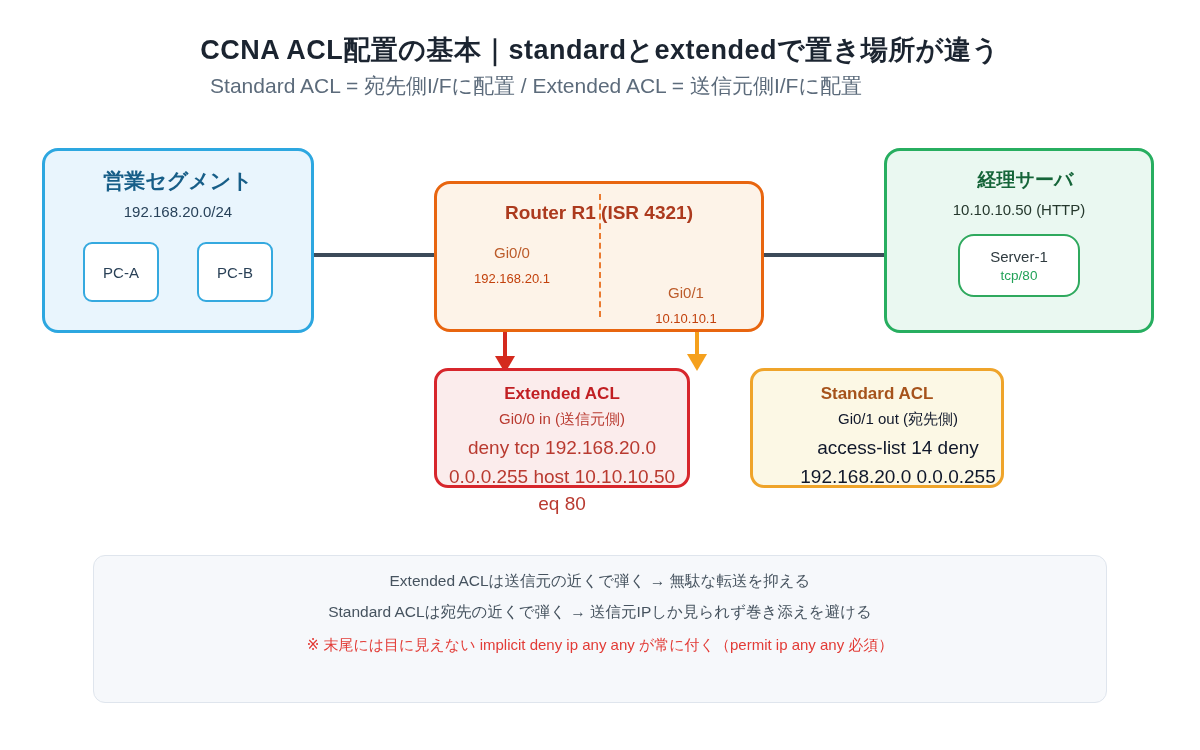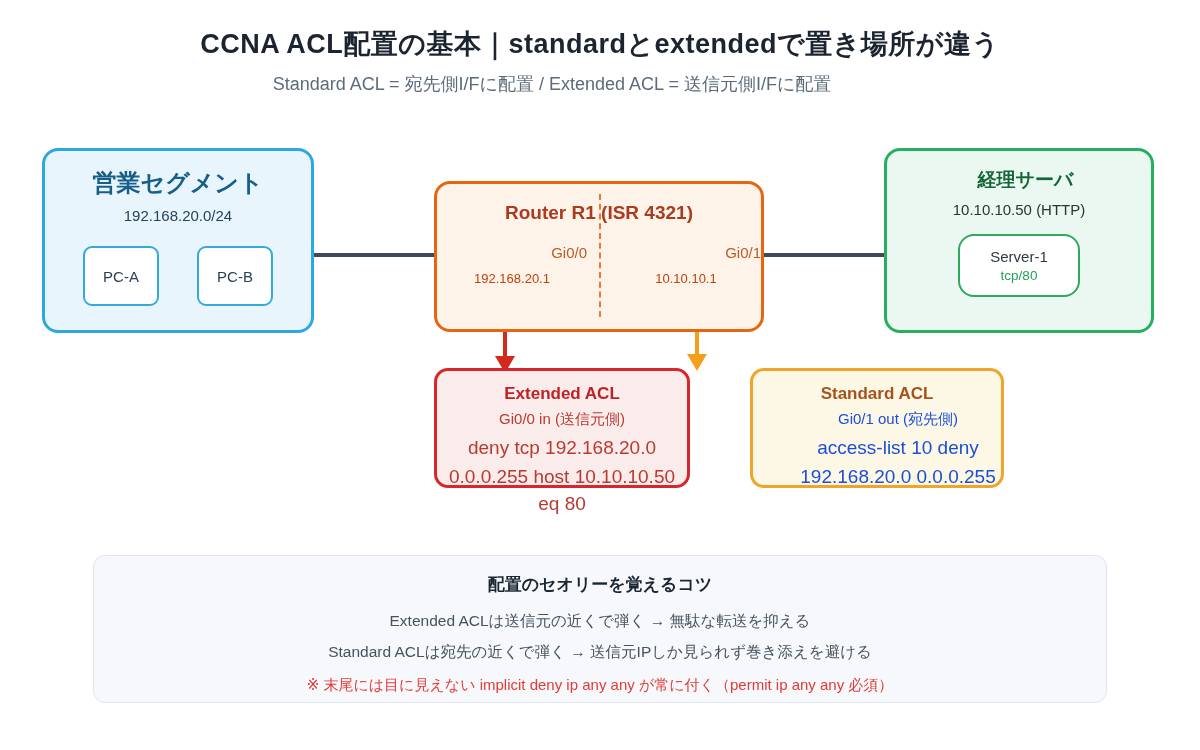--- a/index.html
+++ b/index.html
@@ -7,59 +7,59 @@
   body {
     font-family: "Liberation Sans", "DejaVu Sans", sans-serif;
     width: 1200px; height: 750px;
     position: relative; overflow: hidden;
     color: #1b2430;
   }
   .canvas { position: absolute; inset: 0; width: 1200px; height: 750px; }
 
   
   .title {
-    position: absolute; top: 26px; left: 0; width: 1200px;
+    position: absolute; top: 32px; left: 0; width: 1200px;
     text-align: center; font-size: 27px; font-weight: 800;
     color: #1b2430; letter-spacing: 0.5px;
   }
   .subtitle {
-    position: absolute; top: 72px; left: 16px; width: 1072px;
-    text-align: center; font-size: 18px; color: #5c6b7b;
+    position: absolute; top: 72px; left: 0; width: 1072px;
+    text-align: center; font-size: 21px; color: #5c6b7b;
   }
 
   
   .node { position: absolute; border-radius: 16px; text-align: center; }
 
   .seg-box {
     left: 42px; top: 148px; width: 272px; height: 185px;
     background: #e9f5fd; border: 3px solid #2da7e0;
   }
-  .seg-title { margin-top: 16px; font-size: 24px; font-weight: 700; color: #175e88; }
+  .seg-title { margin-top: 16px; font-size: 21px; font-weight: 700; color: #175e88; }
   .seg-subnet { margin-top: 8px; font-size: 15px; color: #28425a; }
   .pc-row { display: flex; justify-content: space-between; padding: 0 38px; margin-top: 22px; }
   .pc-box {
     width: 76px; height: 60px; background: #ffffff;
     border: 2px solid #35a9df; border-radius: 9px;
     display: flex; align-items: center; justify-content: center;
     font-size: 15px; color: #2a4157;
   }
 
   .router-box {
     left: 434px; top: 181px; width: 330px; height: 151px;
     background: #fdf3e8; border: 3px solid #e8650f;
   }
   .router-divider {
     position: absolute; left: 50%; top: 10px; bottom: 12px;
     border-left: 2px dashed #ea7a30; width: 0;
   }
   .router-title { margin-top: 18px; font-size: 19px; font-weight: 700; color: #ac3a1e; position: relative; z-index: 1; }
   .iface-col { position: absolute; top: 60px; width: 150px; text-align: center; }
   .iface-col.left { left: 0; }
-  .iface-col.right { right: 0; }
-  .iface-name { font-size: 15px; color: #bc5b2a; text-align: right; }
+  .iface-col.right { right: 0; margin-top: 40px; }
+  .iface-name { font-size: 15px; color: #bc5b2a; }
   .iface-ip { margin-top: 10px; font-size: 13px; color: #c2410c; }
 
   .server-box {
     left: 884px; top: 148px; width: 270px; height: 185px;
     background: #eaf8f1; border: 3px solid #27ae60;
   }
   .server-title { margin-top: 16px; font-size: 19px; font-weight: 700; color: #156539; padding-left: 13px; }
   .server-addr { margin-top: 8px; font-size: 15px; color: #25382d; }
   .server-inner {
     margin: 16px auto 0; width: 122px; height: 63px; background: #ffffff;
@@ -82,21 +82,21 @@
   .arrow-amber .arrow-line { left: 695px; top: 332px; height: 24px; background: #f5a01c; }
   .arrow-amber .arrow-head { left: 687px; top: 354px; border-top: 17px solid #f5a01c; }
 
   
   .acl-box { position: absolute; border-radius: 14px; text-align: center; top: 368px; height: 120px; }
   .ext-acl { left: 434px; width: 256px; background: #fbecec; border: 3px solid #d7262c; }
   .ext-acl .acl-title { color: #c11f23; }
   .ext-acl .acl-placement, .ext-acl .acl-rule { color: #b93a30; }
   .std-acl { left: 750px; width: 254px; background: #fcf8e5; border: 3px solid #efa42a; }
   .std-acl .acl-title { color: #a6531b; }
-  .std-acl .acl-placement, .std-acl .acl-rule { color: #1d4ed8; padding-left: 42px; }
+  .std-acl .acl-placement, .std-acl .acl-rule { color: #0f172a; padding-left: 42px; }
   .acl-title { margin-top: 13px; font-size: 17px; font-weight: 700; }
   .acl-placement { margin-top: 6px; font-size: 15px; }
   .acl-rule { margin-top: 5px; font-size: 19px; line-height: 1.45; }
   .acl-rule .rule-line { display: block; }
   .acl-rule .rule-line + .rule-line { margin-top: 1px; }
 
   
   .tips-box {
     position: absolute; left: 93px; top: 555px; width: 1014px; height: 148px;
     background: #f6f8fb; border: 1.5px solid #dfe5ed; border-radius: 12px;
@@ -169,25 +169,24 @@
     <div class="acl-rule">
       <span class="rule-line">deny tcp 192.168.20.0</span>
       <span class="rule-line">0.0.0.255 host 10.10.10.50 eq 80</span>
     </div>
   </div>
 
   <div class="acl-box std-acl">
     <div class="acl-title">Standard ACL</div>
     <div class="acl-placement">Gi0/1 out (宛先側)</div>
     <div class="acl-rule">
-      <span class="rule-line">access-list 10 deny</span>
+      <span class="rule-line">access-list 14 deny</span>
       <span class="rule-line">192.168.20.0 0.0.0.255</span>
     </div>
   </div>
 
   <div class="tips-box">
-    <div class="tips-title">配置のセオリーを覚えるコツ</div>
     <div class="tips-line first">Extended ACLは送信元の近くで弾く → 無駄な転送を抑える</div>
     <div class="tips-line">Standard ACLは宛先の近くで弾く → 送信元IPしか見られず巻き添えを避ける</div>
     <div class="tips-note">※ 末尾には目に見えない implicit deny ip any any が常に付く（permit ip any any 必須）</div>
   </div>
 
 </div>
 
 </body></html>

